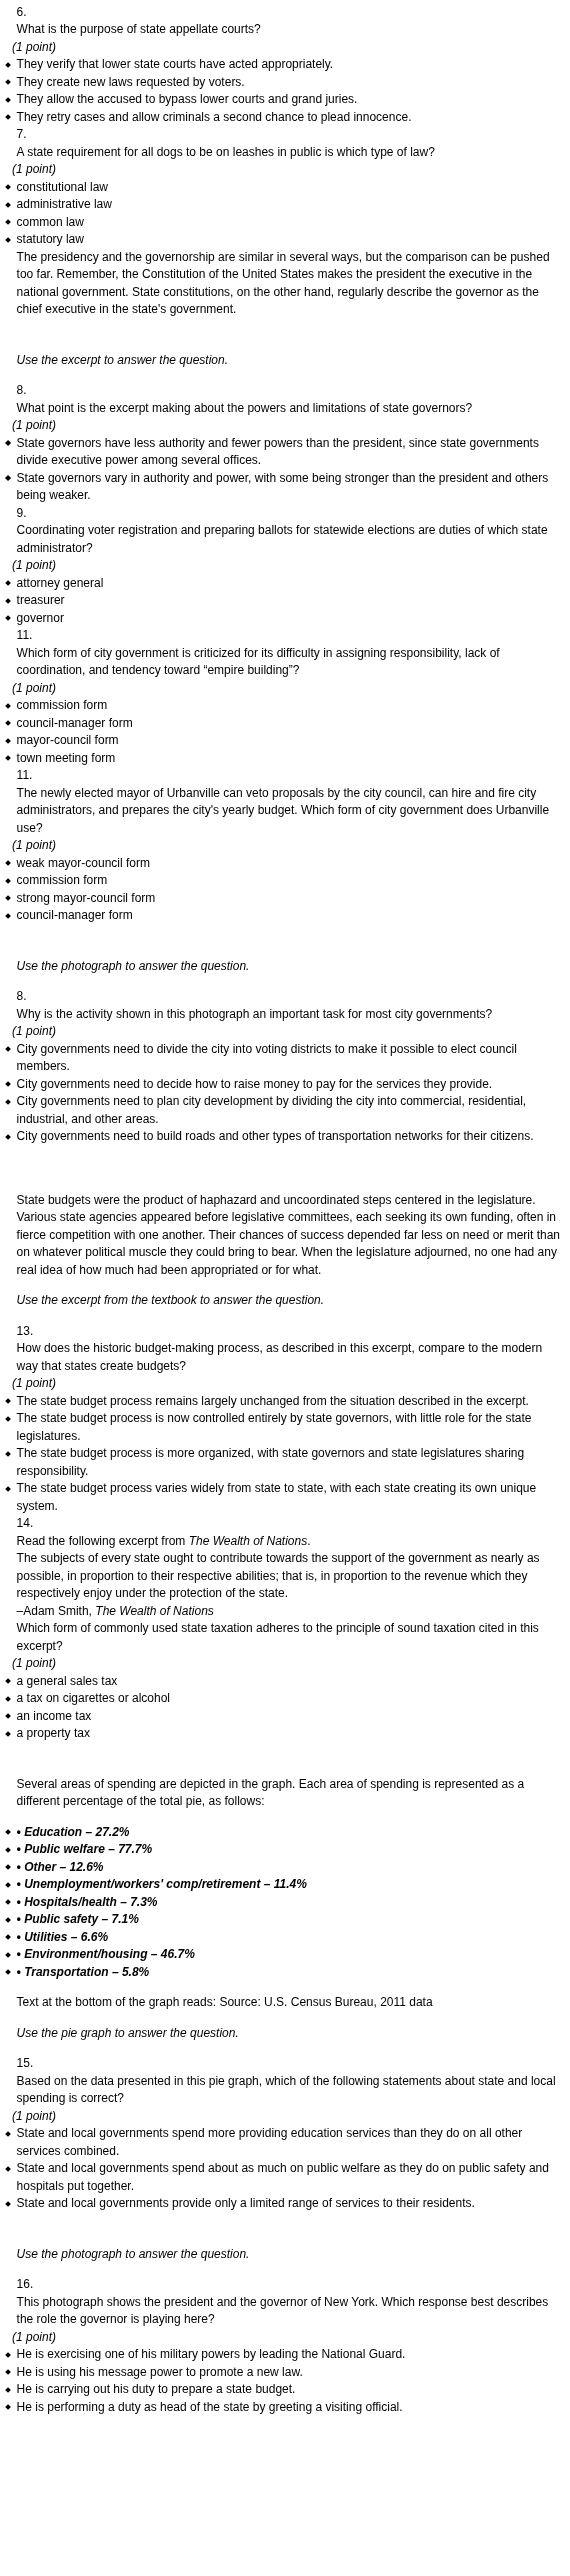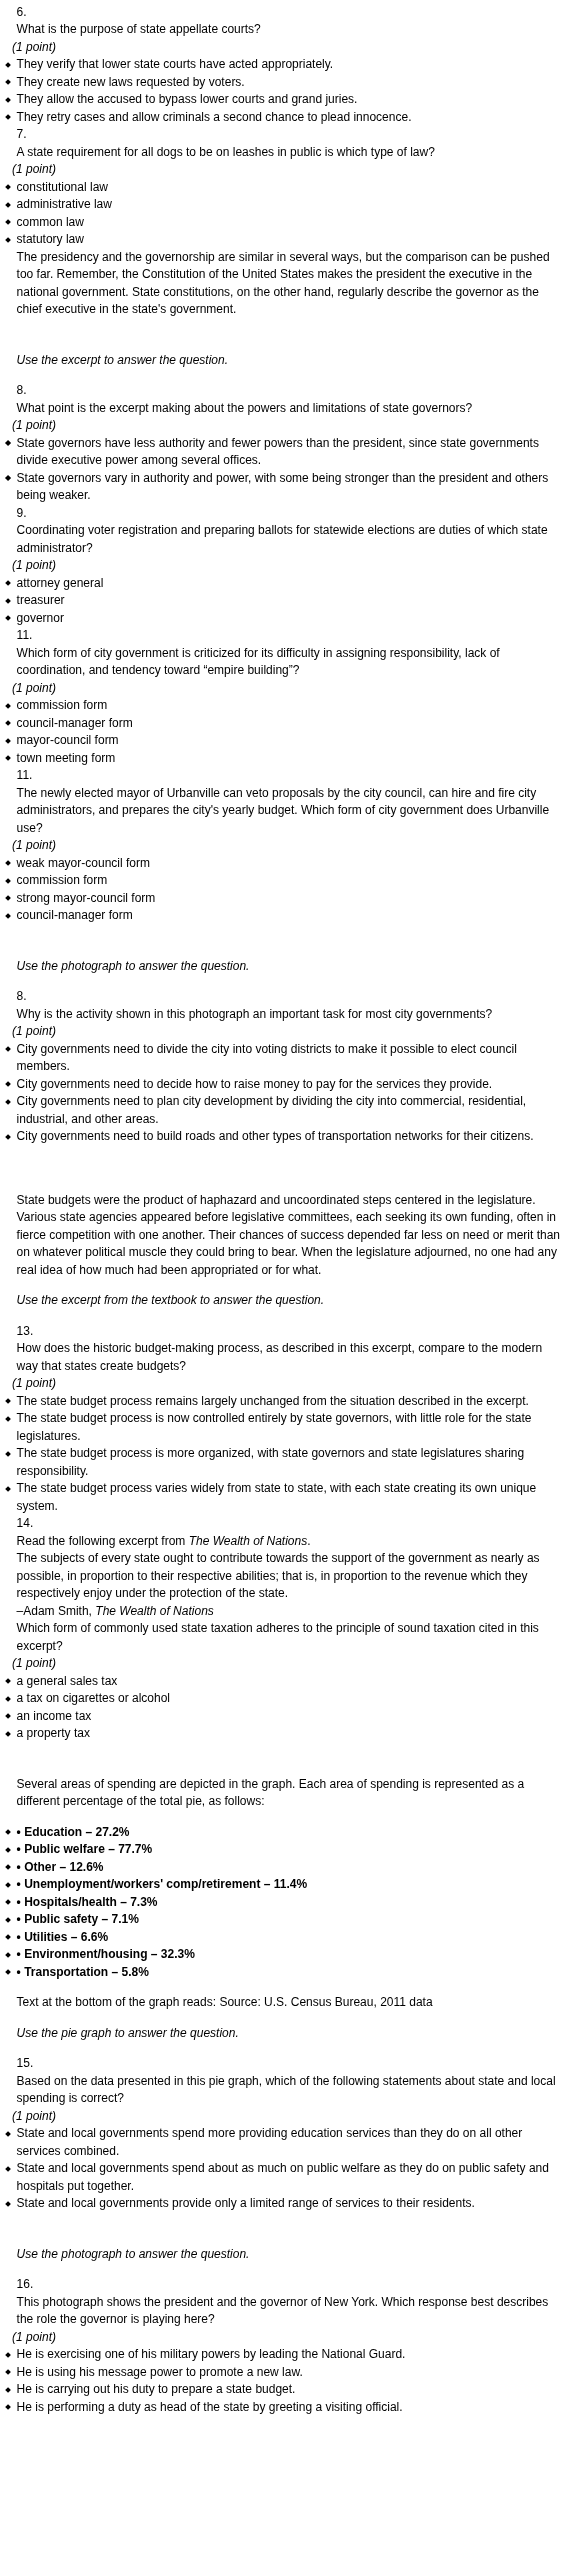--- a/index.html
+++ b/index.html
@@ -21,21 +21,21 @@
   .option { position: relative; }
   .bullet {
     position: absolute;
     left: 6.4px;
     top: 6.4px;
     width: 4.1px;
     height: 4.1px;
     background: #000000;
     transform: rotate(45deg);
   }
-  .bold-item .label { font-weight: bold; }
+  .bold-item .label { font-weight: bold; font-style: italic; }
   .i { font-style: italic; margin-top: 34px; }
   .gap { padding-left: 0; }
 </style>
 </head>
 <body>
 
 <div class="doc">
     <div class="block qnum">6.</div>
     <div class="block qtext">What is the purpose of state appellate courts?</div>
     <div class="block points">(1 point)</div>
@@ -116,21 +116,21 @@
     <div class="block gap" style="height: 33px;"></div>
     <div class="block qtext">Several areas of spending are depicted in the graph. Each area of spending is represented as a different percentage of the total pie, as follows:</div>
     <div class="block gap" style="height: 13px;"></div>
     <div class="block option bold-item"><span class="bullet"></span><span class="label">• Education – 27.2%</span></div>
     <div class="block option bold-item"><span class="bullet"></span><span class="label">• Public welfare – 77.7%</span></div>
     <div class="block option bold-item"><span class="bullet"></span><span class="label">• Other – 12.6%</span></div>
     <div class="block option bold-item"><span class="bullet"></span><span class="label">• Unemployment/workers' comp/retirement – 11.4%</span></div>
     <div class="block option bold-item"><span class="bullet"></span><span class="label">• Hospitals/health – 7.3%</span></div>
     <div class="block option bold-item"><span class="bullet"></span><span class="label">• Public safety – 7.1%</span></div>
     <div class="block option bold-item"><span class="bullet"></span><span class="label">• Utilities – 6.6%</span></div>
-    <div class="block option bold-item"><span class="bullet"></span><span class="label">• Environment/housing – 32.3%</span></div>
+    <div class="block option bold-item"><span class="bullet"></span><span class="label">• Environment/housing – 46.7%</span></div>
     <div class="block option bold-item"><span class="bullet"></span><span class="label">• Transportation – 5.8%</span></div>
     <div class="block gap" style="height: 13px;"></div>
     <div class="block note">Text at the bottom of the graph reads: Source: U.S. Census Bureau, 2011 data</div>
     <div class="block gap" style="height: 13px;"></div>
     <div class="block instruction">Use the pie graph to answer the question.</div>
     <div class="block gap" style="height: 13px;"></div>
     <div class="block qnum">15.</div>
     <div class="block qtext">Based on the data presented in this pie graph, which of the following statements about state and local spending is correct?</div>
     <div class="block points">(1 point)</div>
     <div class="block option"><span class="bullet"></span><span class="label">State and local governments spend more providing education services than they do on all other services combined.</span></div>

